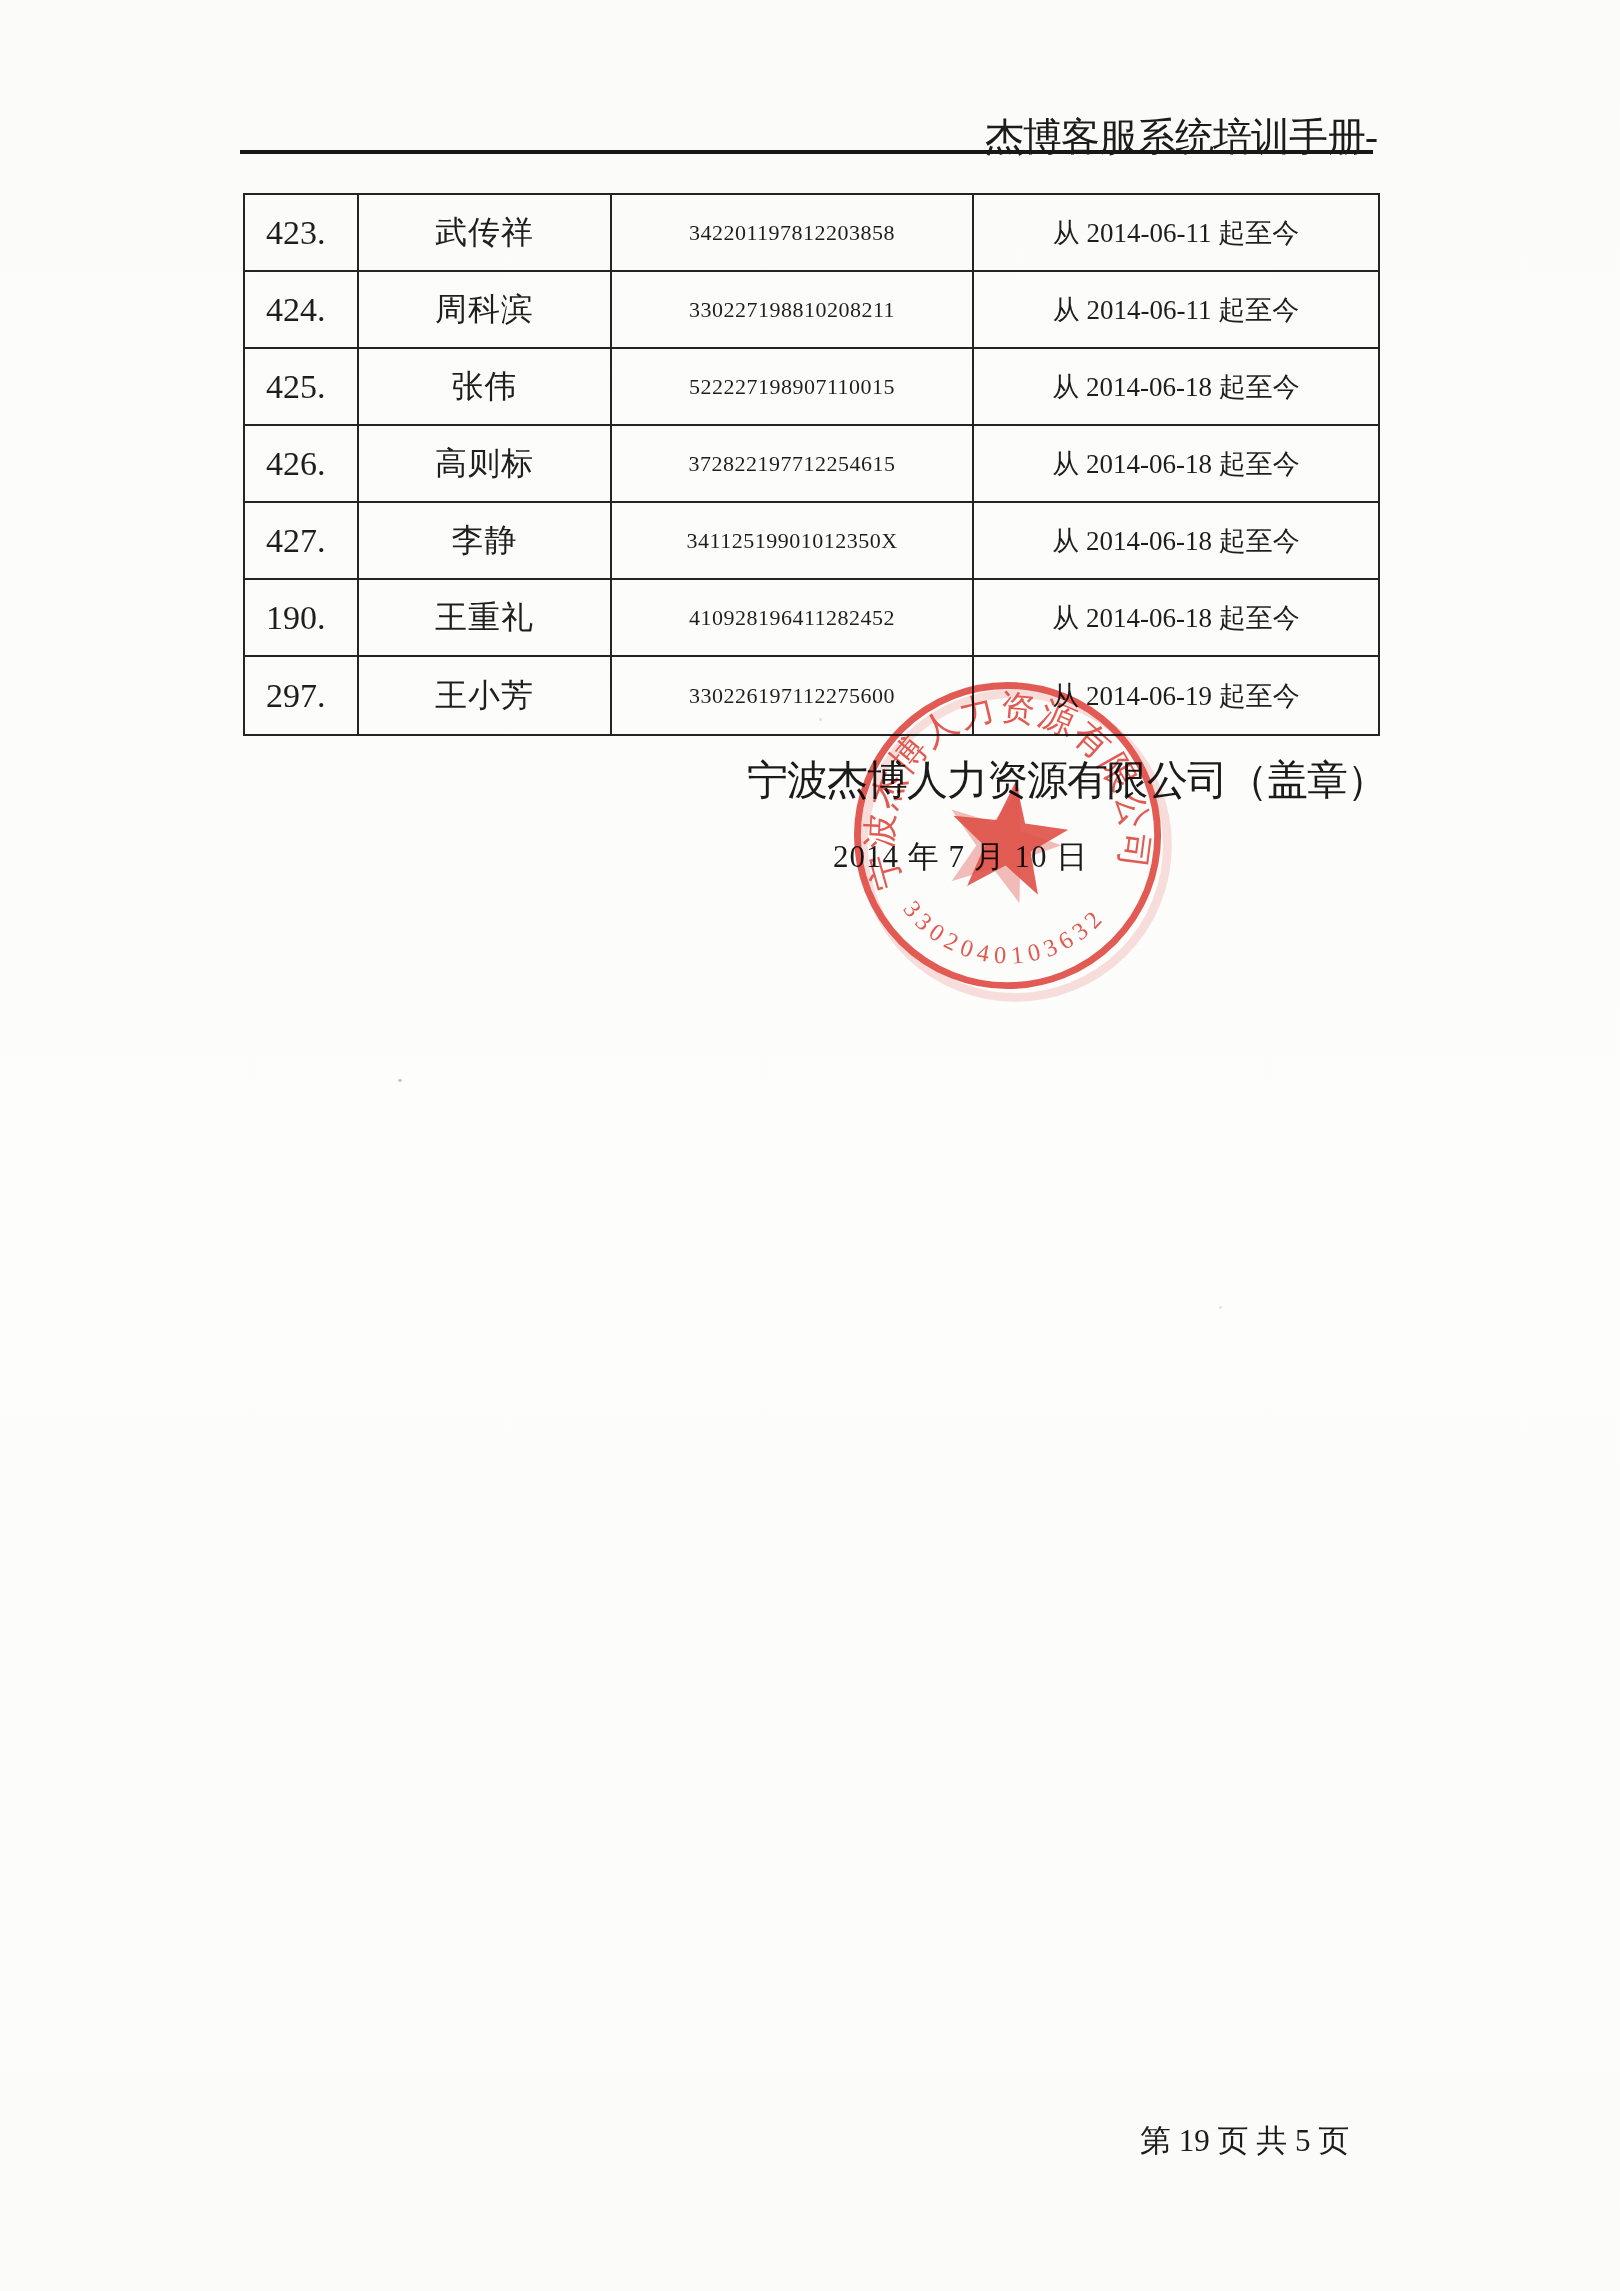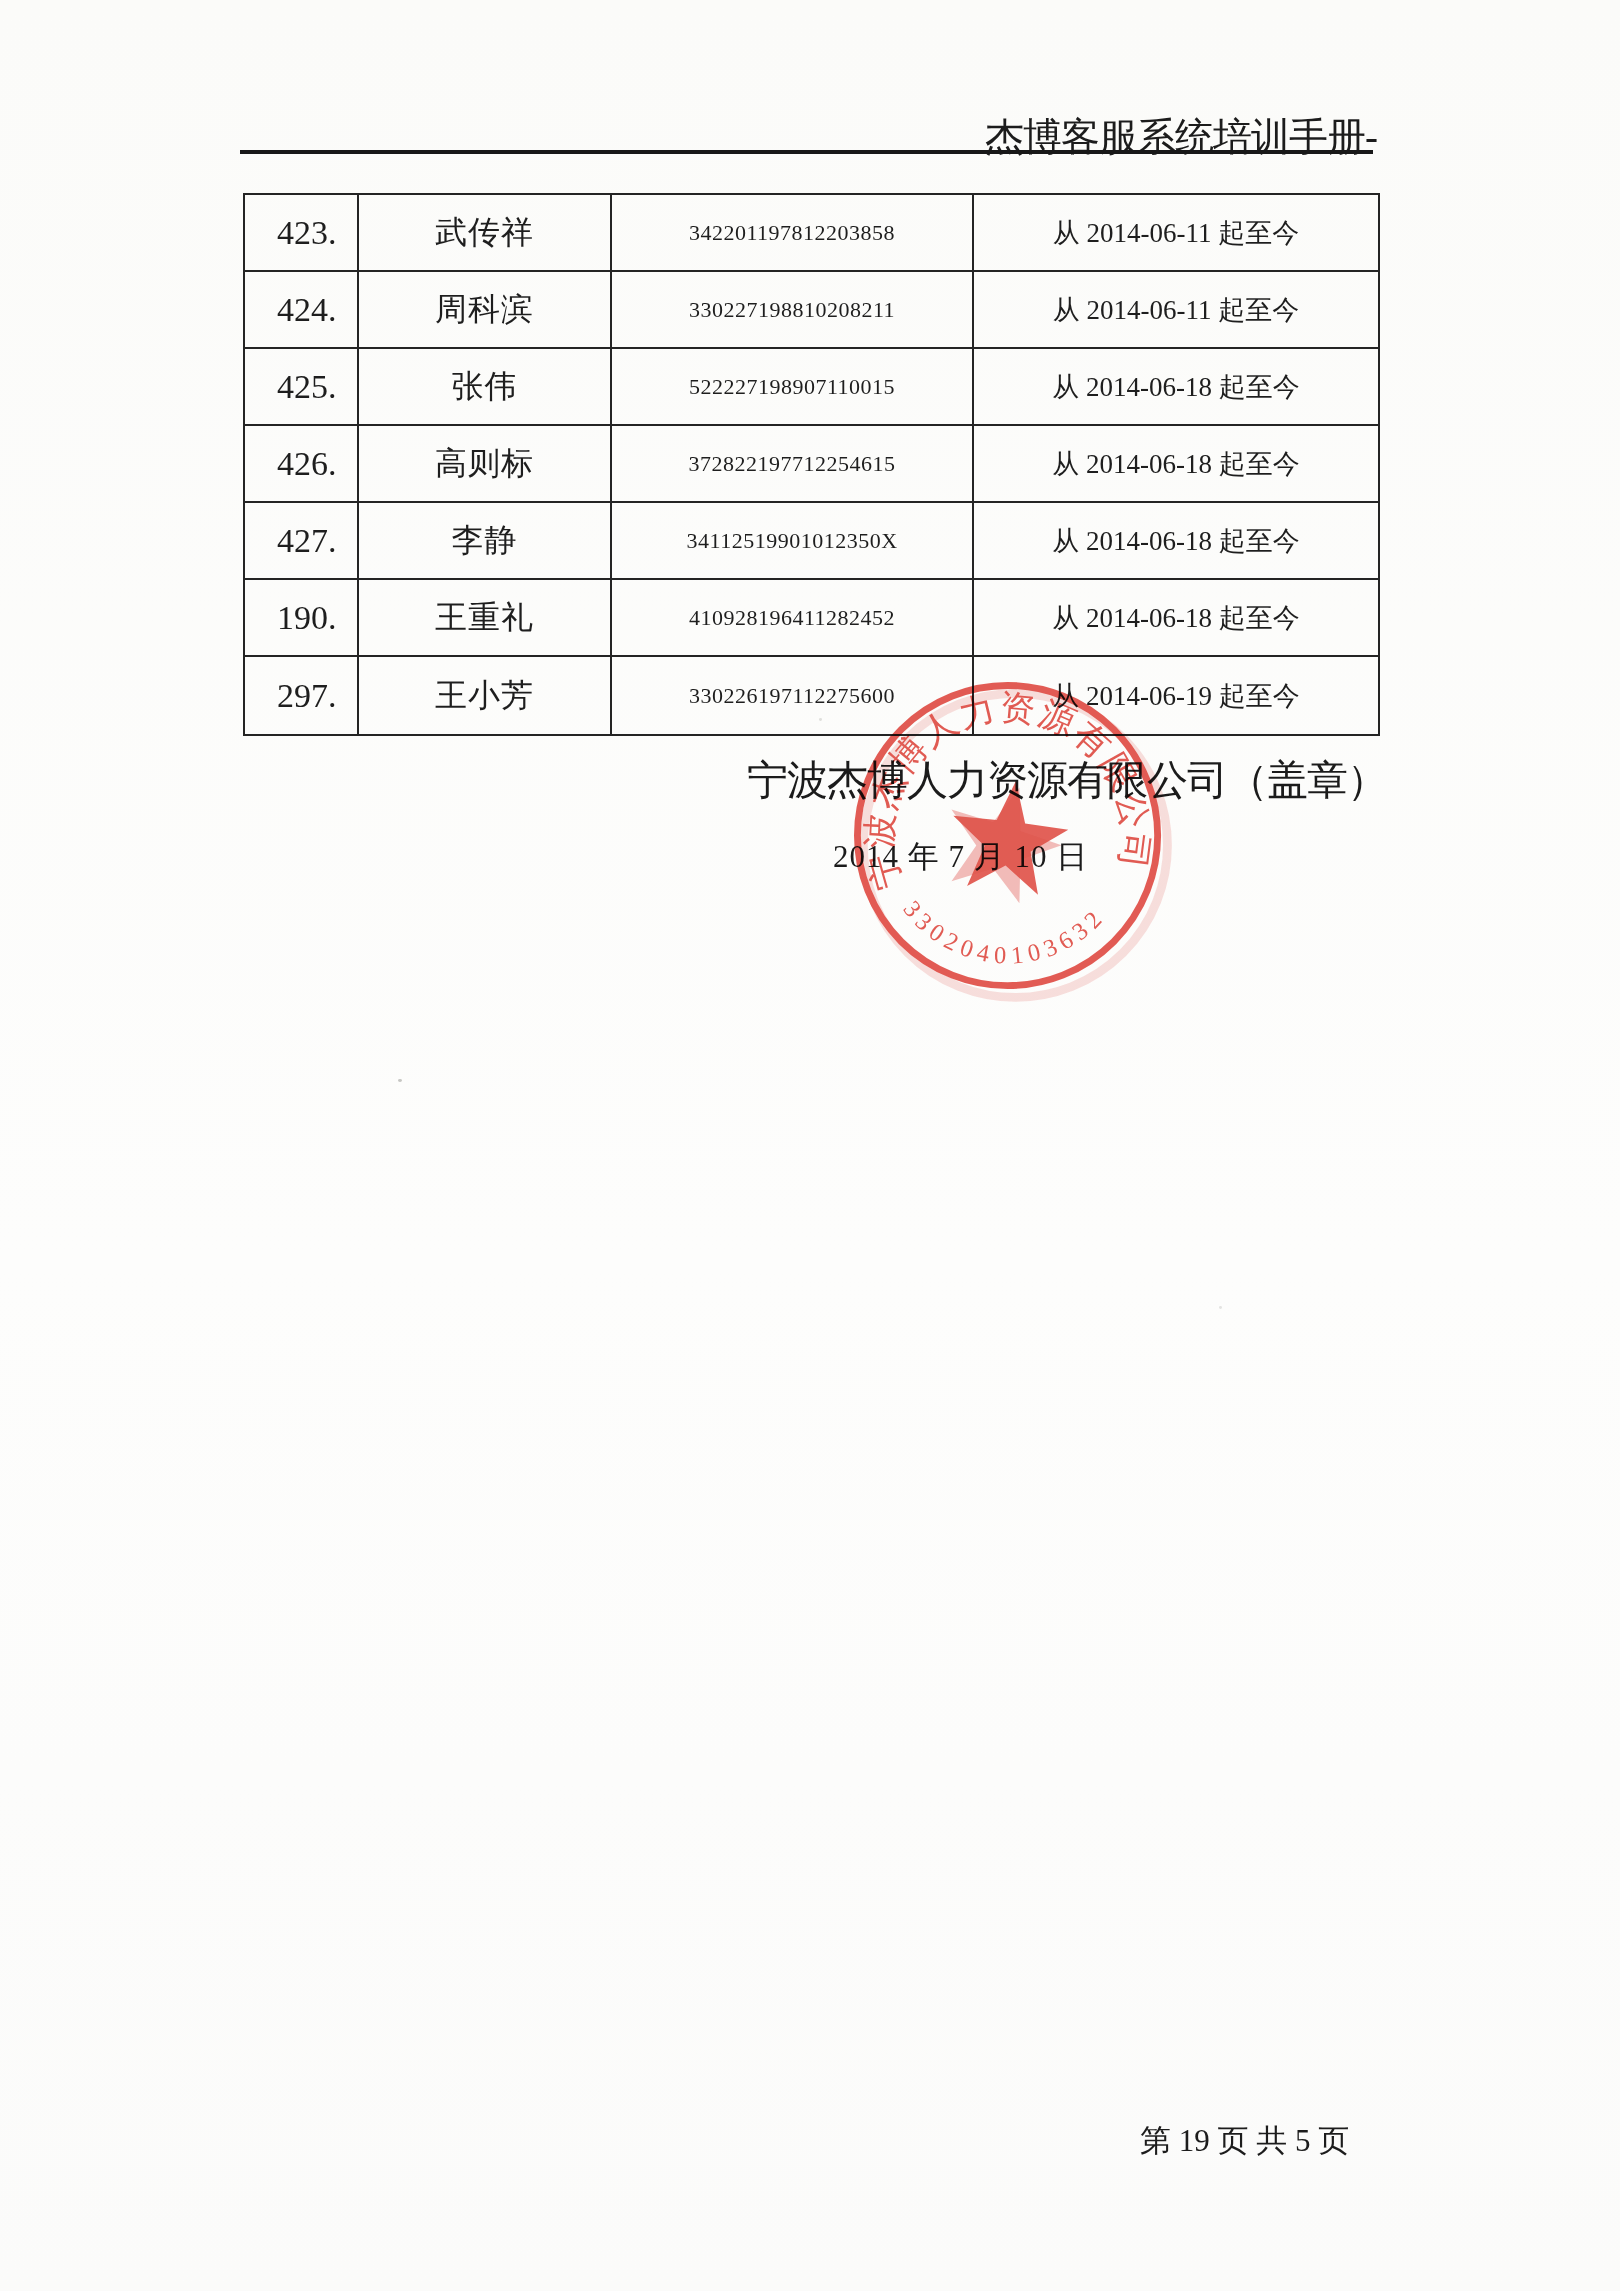--- a/index.html
+++ b/index.html
@@ -28,21 +28,21 @@
     display:grid;grid-template-columns:114px 253px 362px 1fr;
     height:77px;box-sizing:border-box;border-bottom:2.9px solid #242424;
   }
   .doc-row:last-child{border-bottom:none;}
   .cell{
     display:flex;align-items:center;justify-content:center;
     border-right:2px solid #242424;box-sizing:border-box;
     font-size:35px;color:#1e1e1e;white-space:nowrap;
   }
   .cell:last-child{border-right:none;}
-  .cell-no{justify-content:flex-start;padding-left:32px;font-size:34px;}
+  .cell-no{justify-content:flex-start;padding-left:21px;font-size:34px;}
   .cell-name{font-size:32px;letter-spacing:1px;}
   .cell-id{font-size:22px;letter-spacing:0.5px;}
   .cell-period{font-size:27px;}
   .company-line{
     position:absolute;left:747px;top:753px;
     font-size:41px;color:#1b1b1b;white-space:nowrap;letter-spacing:-1px;
   }
   .date-line{
     position:absolute;left:833px;top:836px;
     font-size:31px;color:#1b1b1b;white-space:nowrap;letter-spacing:1px;

